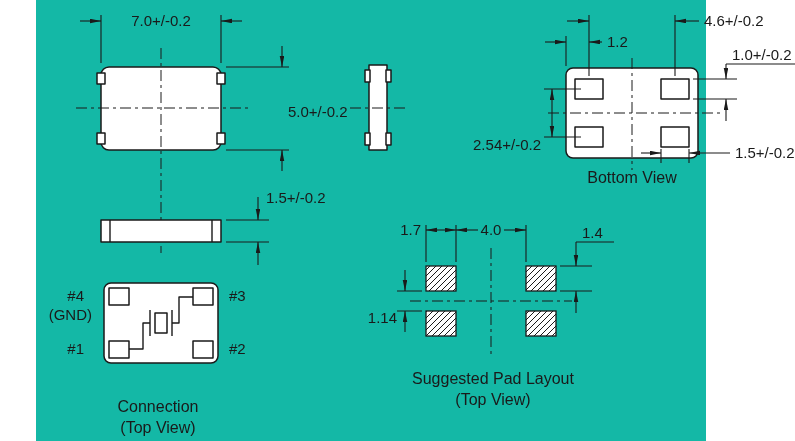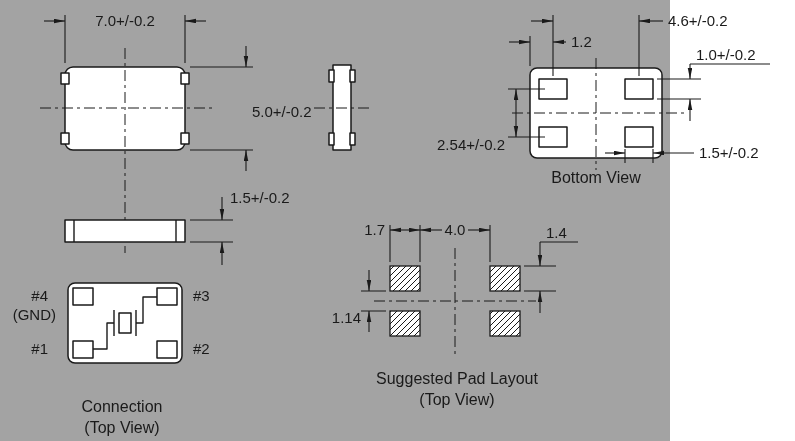--- a/index.html
+++ b/index.html
@@ -1,16 +1,16 @@
 <!DOCTYPE html>
 <html><head>
 <meta charset="utf-8">
 <style>
   html,body{margin:0;padding:0;background:#ffffff;}
-  .stage{width:670px;height:441px;position:relative;background:#a3a3a3;}
+  .stage{width:670px;height:441px;position:relative;background:#14b8a6;margin-left:36px;}
   svg{display:block;}
   .outline{fill:#ffffff;stroke:#1a1a1a;stroke-width:1.5;stroke-linejoin:round;}
   .thin{fill:none;stroke:#1a1a1a;stroke-width:1.4;stroke-linejoin:round;}
   .dim{fill:none;stroke:#1a1a1a;stroke-width:1.1;}
   .cl{fill:none;stroke:#1a1a1a;stroke-width:1;stroke-dasharray:11 4 3 4;}
   .lbl{font-family:"Liberation Sans",sans-serif;font-size:15px;fill:#1a1a1a;}
   .cap{font-family:"Liberation Sans",sans-serif;font-size:16px;fill:#1a1a1a;}
   .pad{stroke:#1a1a1a;stroke-width:1.3;}
 </style>
 </head>

